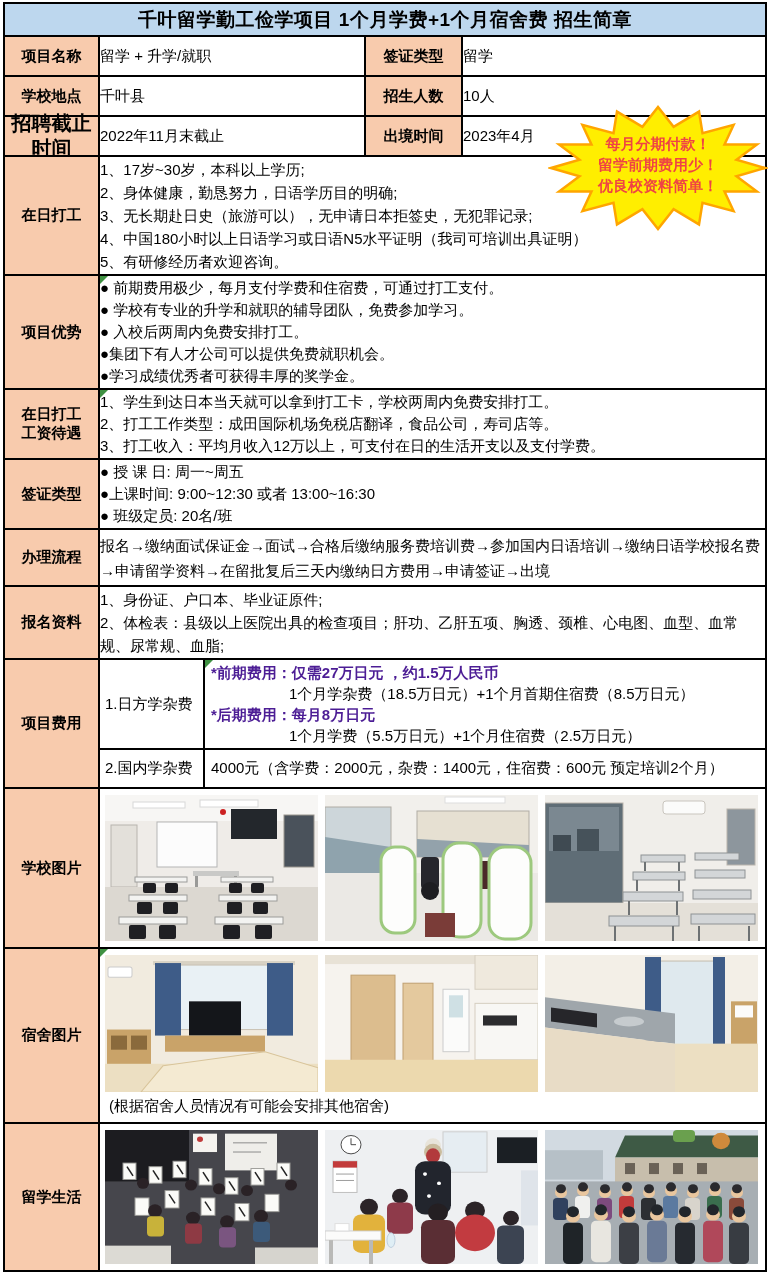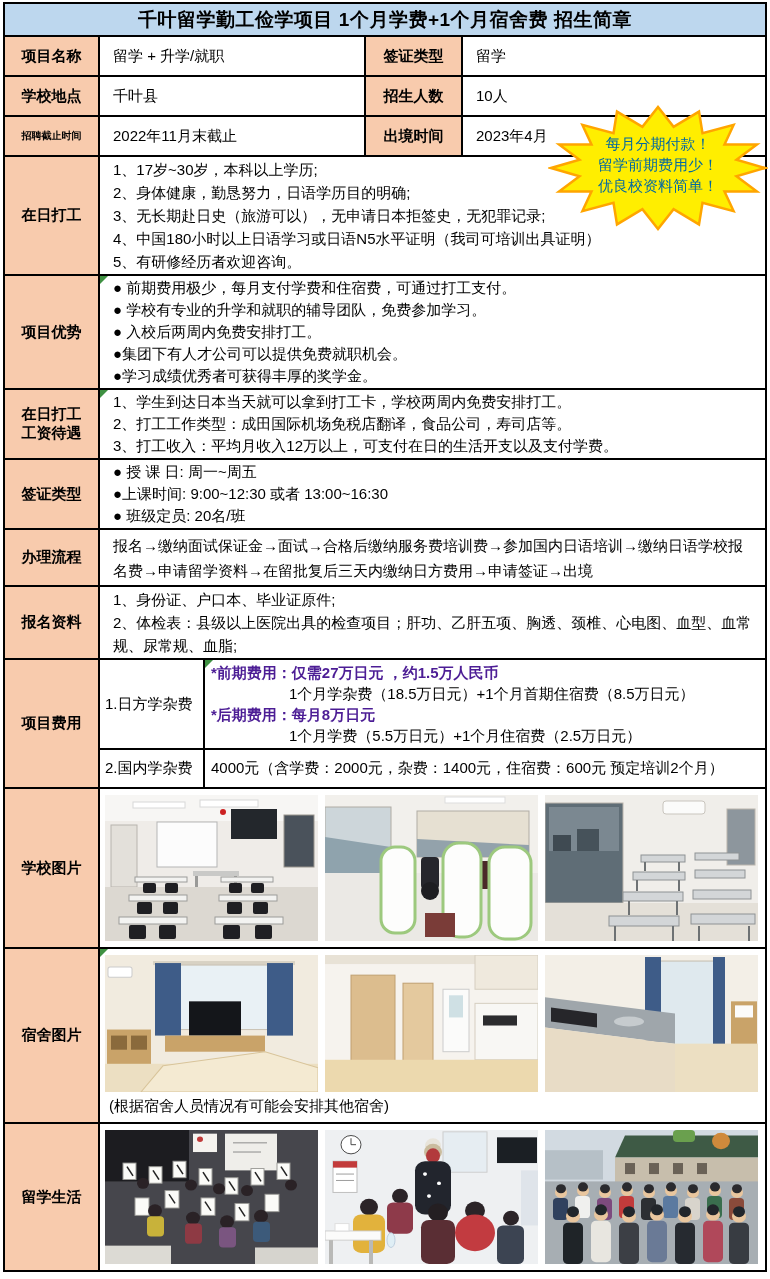--- a/index.html
+++ b/index.html
@@ -5,21 +5,21 @@
   html,body{margin:0;padding:0;background:#fff;}
   body{width:770px;height:1279px;overflow:hidden;
        font-family:"Liberation Sans","DejaVu Sans",sans-serif;color:#000;}
   .tbl{position:relative;width:764px;margin:2px 3px;border:2px solid #000;box-sizing:border-box;background:#fff;}
   .row{display:flex;border-bottom:2px solid #000;box-sizing:border-box;align-items:stretch;}
   .row:last-child{border-bottom:none;}
   .lbl{flex:0 0 95px;width:95px;background:#F8CBAD;border-right:2px solid #000;
        display:flex;flex-direction:column;align-items:center;justify-content:center;
        font-weight:bold;font-size:15px;text-align:center;box-sizing:border-box;line-height:1.25;}
   .val{flex:1;display:flex;flex-direction:column;justify-content:center;
-       padding:2px 13px;font-size:15px;box-sizing:border-box;position:relative;min-width:0;}
+       padding:2px 0;font-size:15px;box-sizing:border-box;position:relative;min-width:0;}
   .title-row{height:33px;background:#BDD7EE;}
   .title-cell{flex:1;display:flex;align-items:center;justify-content:center;
               font-size:19px;font-weight:bold;letter-spacing:.5px;}
   .info-row{height:40px;}
   .v1{flex:0 0 266px;border-right:2px solid #000;}
   .l2{flex:0 0 97px;width:97px;}
   .ln{white-space:nowrap;}
   .wrap{white-space:normal;}
   .red{color:#4c1d95;font-weight:bold;}
   .indent{padding-left:78px;}
@@ -35,21 +35,21 @@
            padding:2px 6px;font-size:15px;position:relative;min-width:0;}
   .photo-cell{flex:1;display:flex;gap:7px;padding:6px 5px;box-sizing:border-box;position:relative;min-width:0;}
   .photo-cell.col{flex-direction:column;gap:2px;}
   .ph-row{display:flex;gap:7px;flex:1;}
   .ph{width:213px;height:100%;display:block;background:#ddd;}
   .note{font-size:15px;padding:2px 2px 0 4px;line-height:20px;}
   
   .burst{position:absolute;left:548px;top:103px;width:220px;height:130px;z-index:5;pointer-events:none;}
   .burst svg{position:absolute;left:0;top:0;width:100%;height:100%;}
   .burst-text{position:absolute;left:0;top:30px;width:100%;text-align:center;
-              color:#0369a1;font-weight:normal;font-size:15px;line-height:21px;}
+              color:#ef4444;font-weight:bold;font-size:15px;line-height:21px;}
 </style>
 </head>
 <body>
 
 <div class="tbl">
 
   <div class="row title-row">
     <div class="title-cell">千叶留学勤工俭学项目 1个月学费+1个月宿舍费 招生简章</div>
   </div>
 
@@ -69,21 +69,21 @@
     <div class="val v1">
         <div class="ln">千叶县</div>
       </div>
     <div class="lbl l2">招生人数</div>
     <div class="val">
         <div class="ln">10人</div>
       </div>
   </div>
 
   <div class="row info-row">
-    <div class="lbl" style="font-size:10px;">招聘截止时间</div>
+    <div class="lbl" style="font-size:20px;">招聘截止时间</div>
     <div class="val v1">
         <div class="ln">2022年11月末截止</div>
       </div>
     <div class="lbl l2">出境时间</div>
     <div class="val">
         <div class="ln">2023年4月</div>
       </div>
   </div>
 
   <div class="row" style="height:119px">

